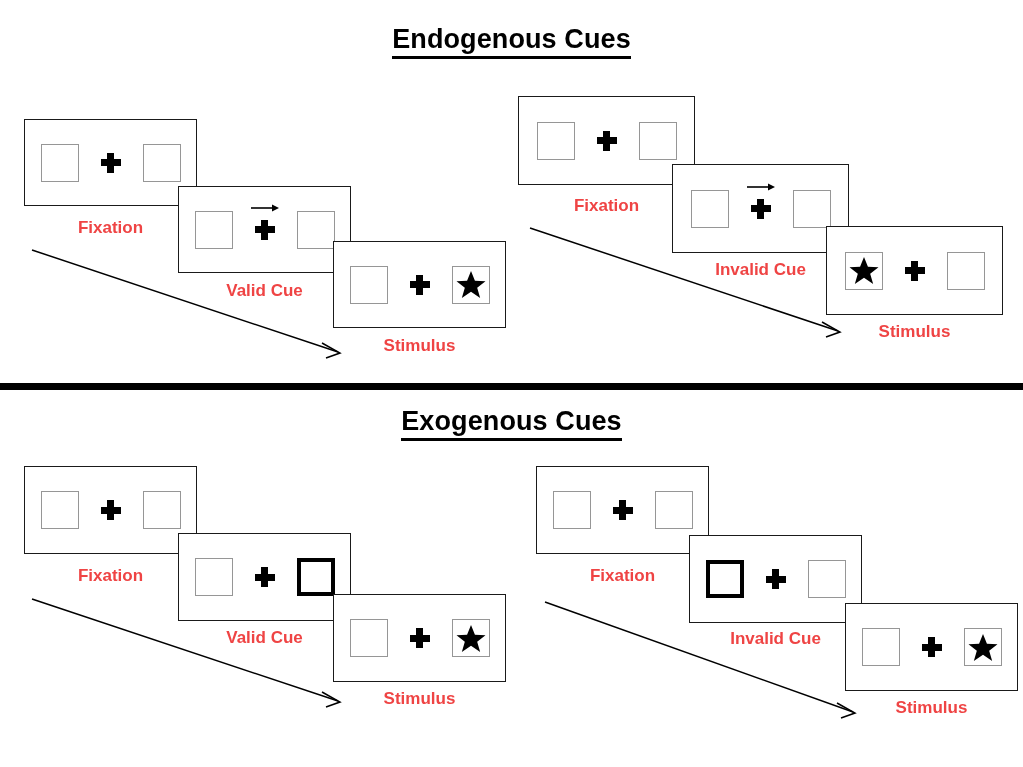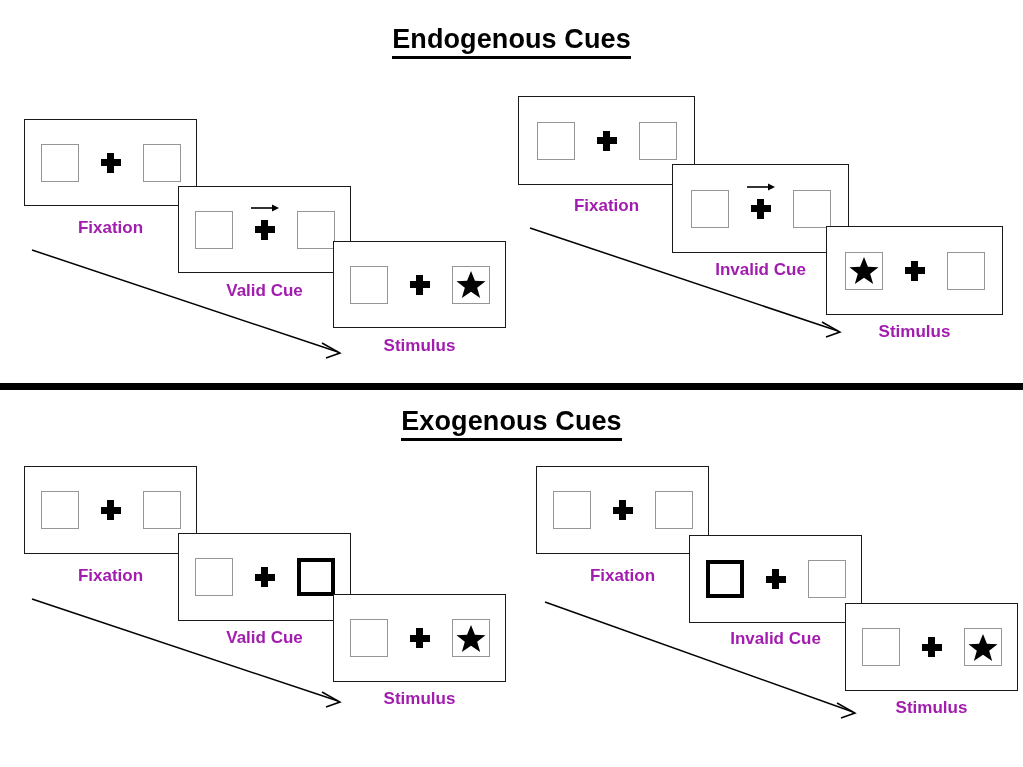--- a/index.html
+++ b/index.html
@@ -48,21 +48,21 @@
   .plus::after{left:0;top:6.5px;width:20px;height:7px;}
   .plus-wrap{position:relative;display:flex;align-items:center;justify-content:center;}
   .arrow-cue{
     position:absolute;top:-17px;left:50%;transform:translateX(-50%);
     width:30px;height:10px;
   }
   .star{
     display:block;width:30px;height:29px;
   }
   .label{
-    position:absolute;font-size:17px;font-weight:bold;color:#a21caf;
+    position:absolute;font-size:17px;font-weight:bold;color:#ef4444;
     white-space:nowrap;text-align:center;
   }
   .time-arrow{position:absolute;}
 </style>
 </head>
 <body>
 
 <div class="section" style="top:0;height:386px;">
 
   <div class="section-title" style="top:24px;">

